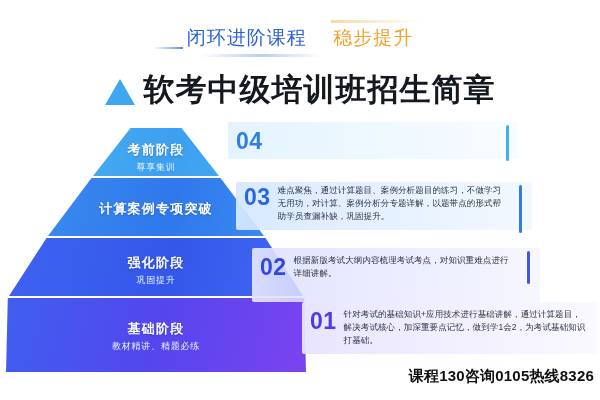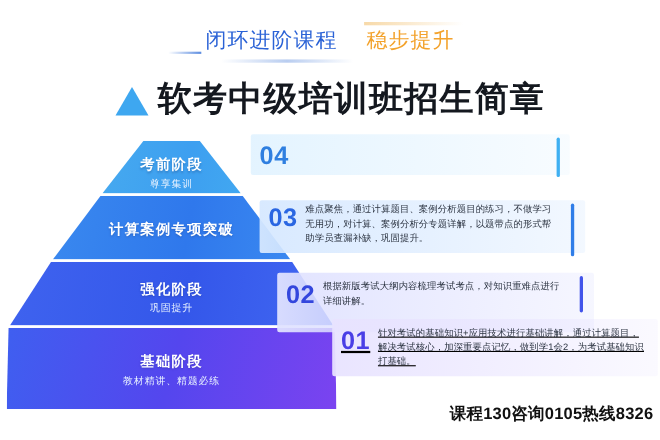--- a/index.html
+++ b/index.html
@@ -210,24 +210,23 @@
 
   .entry-02 {
     left: 24px; top: 126px; width: 288px;
     padding: 6px 24px 22px 8px;
     background: linear-gradient(90deg, rgba(224,226,255,0.95), rgba(224,226,255,0.3));
   }
   .entry-02 .num { color: #3346dd; margin-right: 7px; }
   .entry-02 .bar { right: 10px; height: 33px; background: #4254ea; }
 
   .entry-01 {
-    left: 74px; top: 168px; width: 296px;
+    left: 74px; top: 180px; width: 296px;
     padding: 6px 12px 7px 8px;
     background: linear-gradient(90deg, rgba(232,227,255,0.95), rgba(232,227,255,0.2));
-    text-decoration: underline;
   }
   .entry-01 .num { color: #4a3fe6; margin-right: 7px; }
 
   
   .watermark {
     position: absolute;
     right: 6px;
     bottom: 14px;
     font-size: 15px;
     font-weight: bold;

